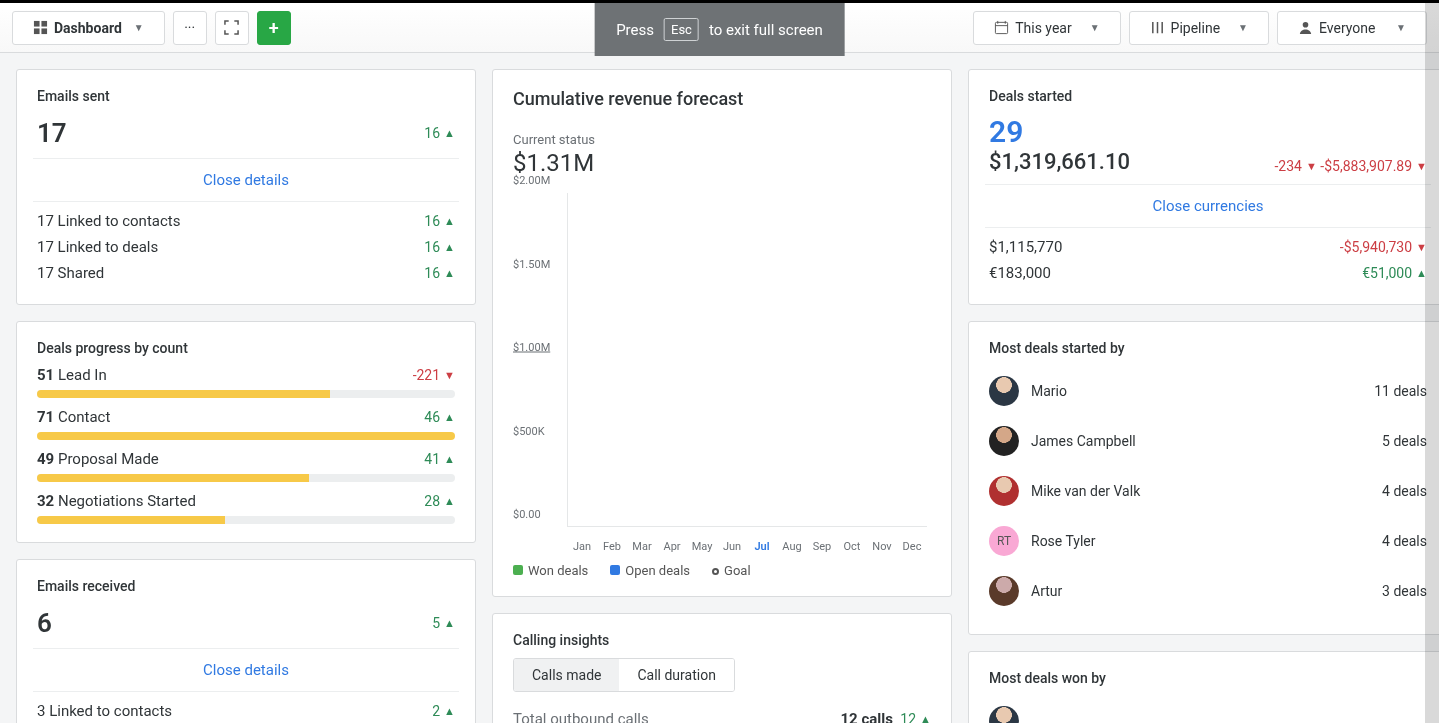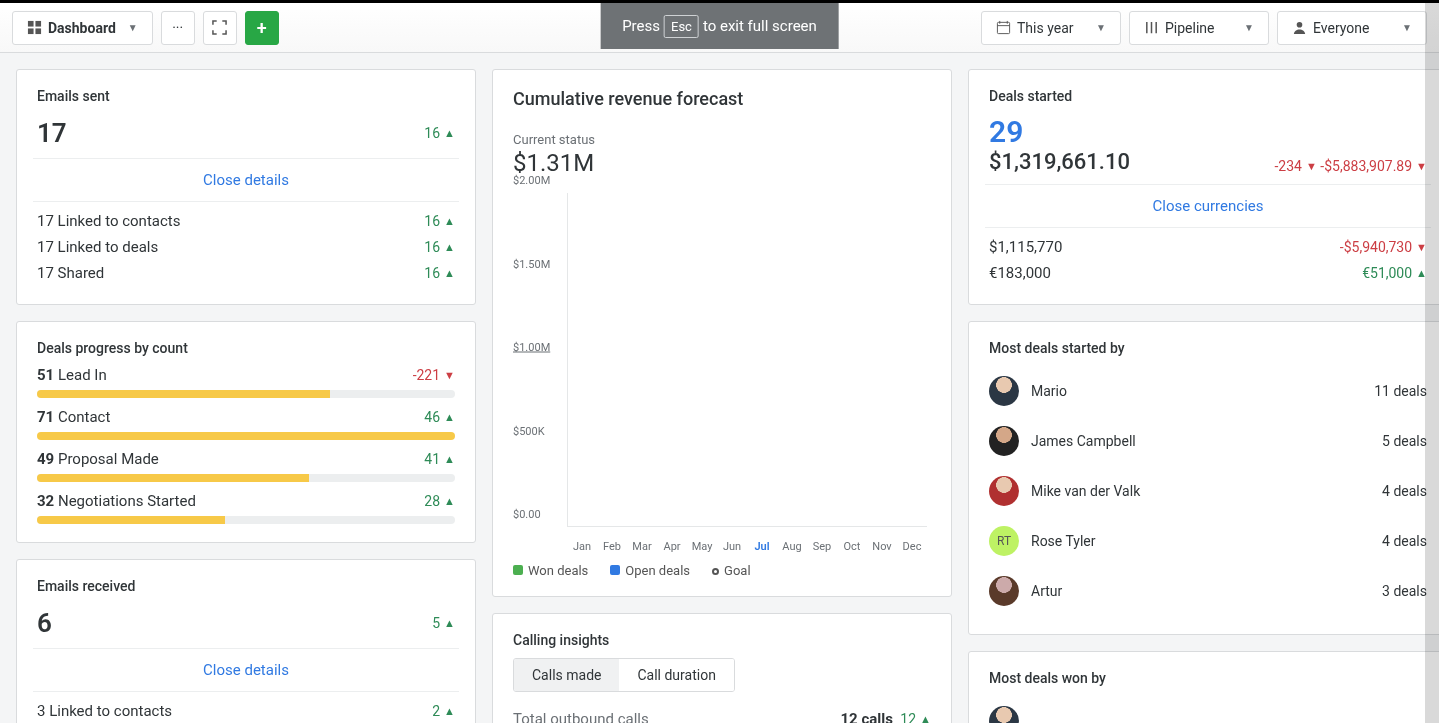--- a/index.html
+++ b/index.html
@@ -13,25 +13,25 @@
     --yellow:#f7c948;
     --card-bg:#ffffff;
     --page-bg:#f4f5f6;
     --link:#317ae2;
     --red:#cc3e44;
   }
   *{box-sizing:border-box;font-family:-apple-system,BlinkMacSystemFont,"Segoe UI",Roboto,Helvetica,Arial,sans-serif;}
   body{margin:0;background:var(--page-bg);color:var(--text);font-size:14px;}
   .topbar{height:3px;background:#000;}
   .toolbar{height:50px;background:linear-gradient(#fff,#f8f8f8);border-bottom:1px solid var(--border);display:flex;align-items:center;padding:0 12px;gap:8px;position:relative;}
-  .btn{display:inline-flex;align-items:center;gap:6px;height:34px;padding:0 14px;border:1px solid var(--border);background:#fff;border-radius:3px;cursor:pointer;font-size:14px;color:var(--text);}
+  .btn{display:inline-flex;align-items:center;gap:6px;height:34px;padding:0 20px;border:1px solid var(--border);background:#fff;border-radius:3px;cursor:pointer;font-size:14px;color:var(--text);}
   .btn.icon-only{width:34px;justify-content:center;padding:0;}
   .btn.green{background:var(--btn-green);border-color:var(--btn-green);color:#fff;font-size:18px;font-weight:600;}
   .spacer{flex:1;}
-  .esc-banner{position:absolute;left:50%;transform:translateX(-50%);top:0;background:#6e7275;color:#fff;height:46px;display:flex;align-items:center;padding:0 22px;font-size:15px;gap:4px;}
+  .esc-banner{position:absolute;left:50%;transform:translateX(-50%);top:0;background:#6e7275;color:#fff;height:53px;display:flex;align-items:center;padding:0 22px;font-size:15px;gap:10px;}
   .esc-key{border:1px solid #cfd2d4;padding:3px 6px;border-radius:2px;font-size:13px;}
   .caret{font-size:10px;color:#6b7075;}
   .toolbar .btn .caret{margin-left:6px;}
   .grid{display:grid;grid-template-columns:460px 460px 480px;gap:16px;padding:16px;align-items:start;}
   .col{display:flex;flex-direction:column;gap:16px;}
   .card{background:var(--card-bg);border:1px solid var(--border);border-radius:3px;padding:18px 20px;}
   .card h3{margin:0 0 10px 0;font-size:14px;font-weight:500;}
   .metric{font-size:26px;font-weight:600;}
   .link{color:var(--link);text-align:center;cursor:pointer;font-size:15px;padding:6px 0;}
   .hr{border-top:1px solid #eceeef;margin:6px -4px;}
@@ -65,21 +65,21 @@
   
   .ds-header{display:flex;justify-content:space-between;align-items:flex-end;}
   .ds-num{font-size:30px;color:var(--blue);font-weight:600;}
   .ds-amt{font-size:22px;font-weight:500;}
   
   .person-row{display:flex;align-items:center;padding:10px 0;gap:12px;}
   .avatar{width:30px;height:30px;border-radius:50%;background:#d0d3d6;display:flex;align-items:center;justify-content:center;font-size:12px;color:#555;flex-shrink:0;}
   .avatar.c1{background:radial-gradient(circle at 50% 30%,#e8c9b0 30%,#2b3744 31%);}
   .avatar.c2{background:radial-gradient(circle at 50% 30%,#d4a788 30%,#222 31%);}
   .avatar.c3{background:radial-gradient(circle at 50% 30%,#e8c9b0 30%,#b03030 31%);}
-  .avatar.c4{background:#bef264;}
+  .avatar.c4{background:#f9a8d4;}
   .avatar.c5{background:radial-gradient(circle at 50% 30%,#caa 30%,#5a3a2a 31%);}
   .person-row .name{flex:1;}
   .scroll-shadow{position:fixed;right:0;top:3px;bottom:0;width:14px;background:rgba(0,0,0,0.15);}
   .icon-svg{width:15px;height:15px;}
 </style>
 </head>
 <body>
 
 <div class="topbar"></div>
 

